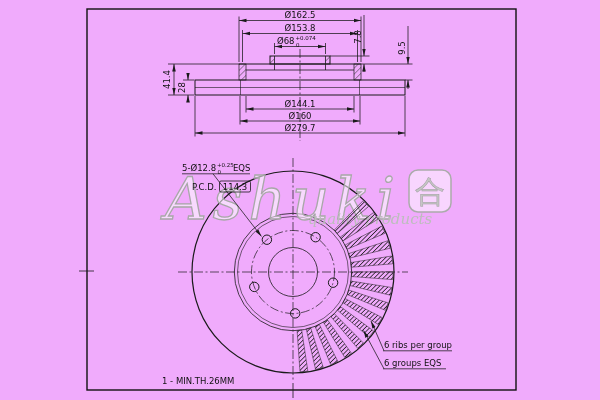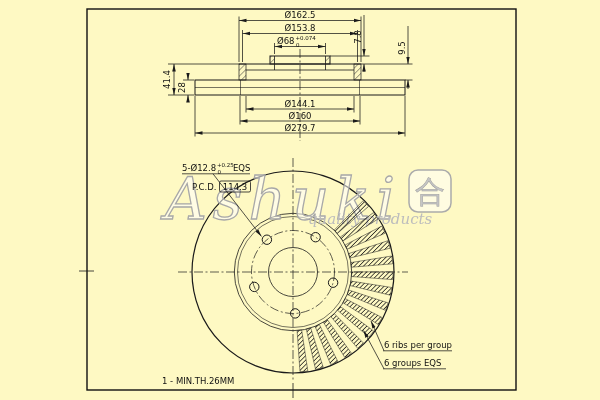--- a/index.html
+++ b/index.html
@@ -1,16 +1,16 @@
 <!DOCTYPE html>
 <html><head>
 <meta charset="utf-8">
 <style>
   html,body{margin:0;padding:0;background:#fff;}
-  .stage{width:600px;height:400px;position:relative;background:#fef9c3;overflow:hidden;}
+  .stage{width:600px;height:400px;position:relative;background:#f0abfc;overflow:hidden;}
   svg{display:block;}
   .draw{stroke:#1a1a1a;stroke-width:1;fill:none;}
   .thick{stroke:#1a1a1a;stroke-width:1.2;fill:none;}
   .mid{stroke:#1a1a1a;stroke-width:0.8;fill:none;}
   .fine{stroke:#1a1a1a;stroke-width:0.6;fill:none;}
   .thin{stroke:#1a1a1a;stroke-width:0.75;fill:none;}
   .cl{stroke:#1a1a1a;stroke-width:0.7;fill:none;stroke-dasharray:9 2.5 2 2.5;}
   .frame{stroke:#111;stroke-width:1.4;fill:none;}
   .hatchfill{fill:url(#secHatch);stroke:#1a1a1a;stroke-width:0.7;}
   .dim{font-family:"DejaVu Sans",sans-serif;font-size:8.5px;fill:#111;}

